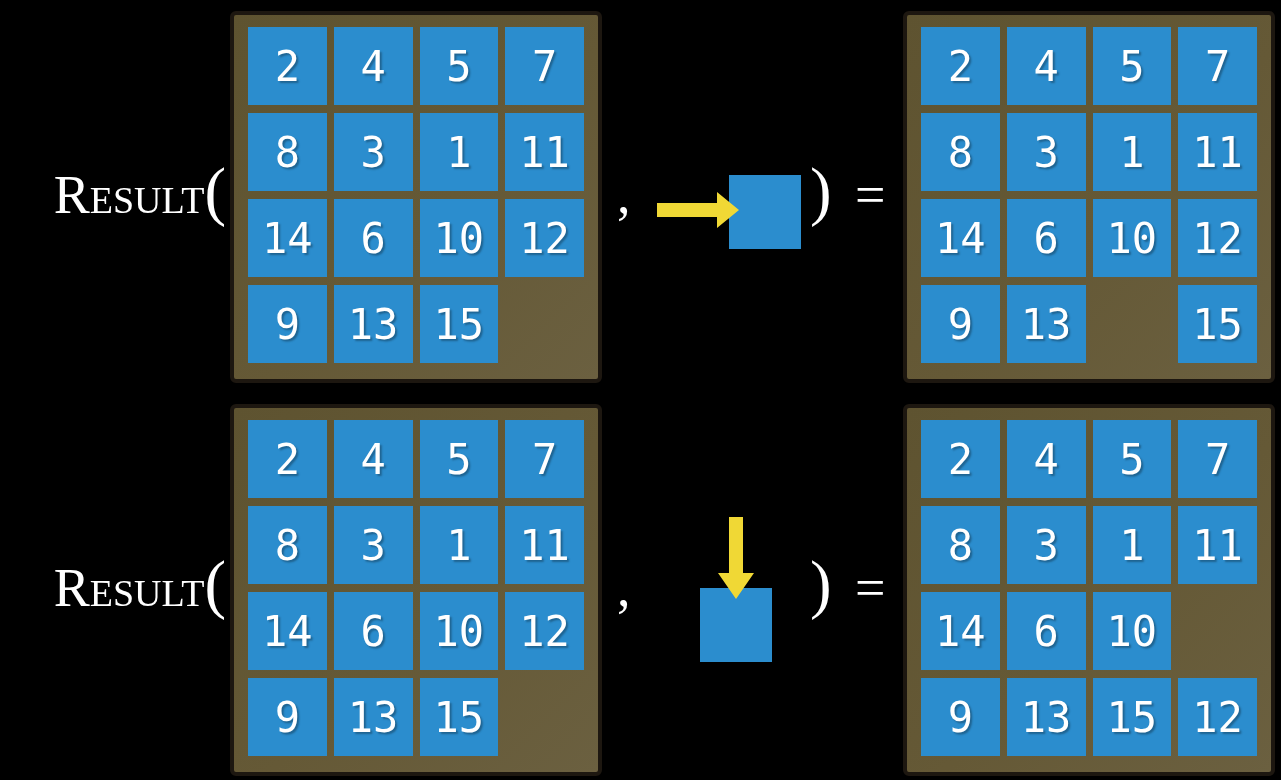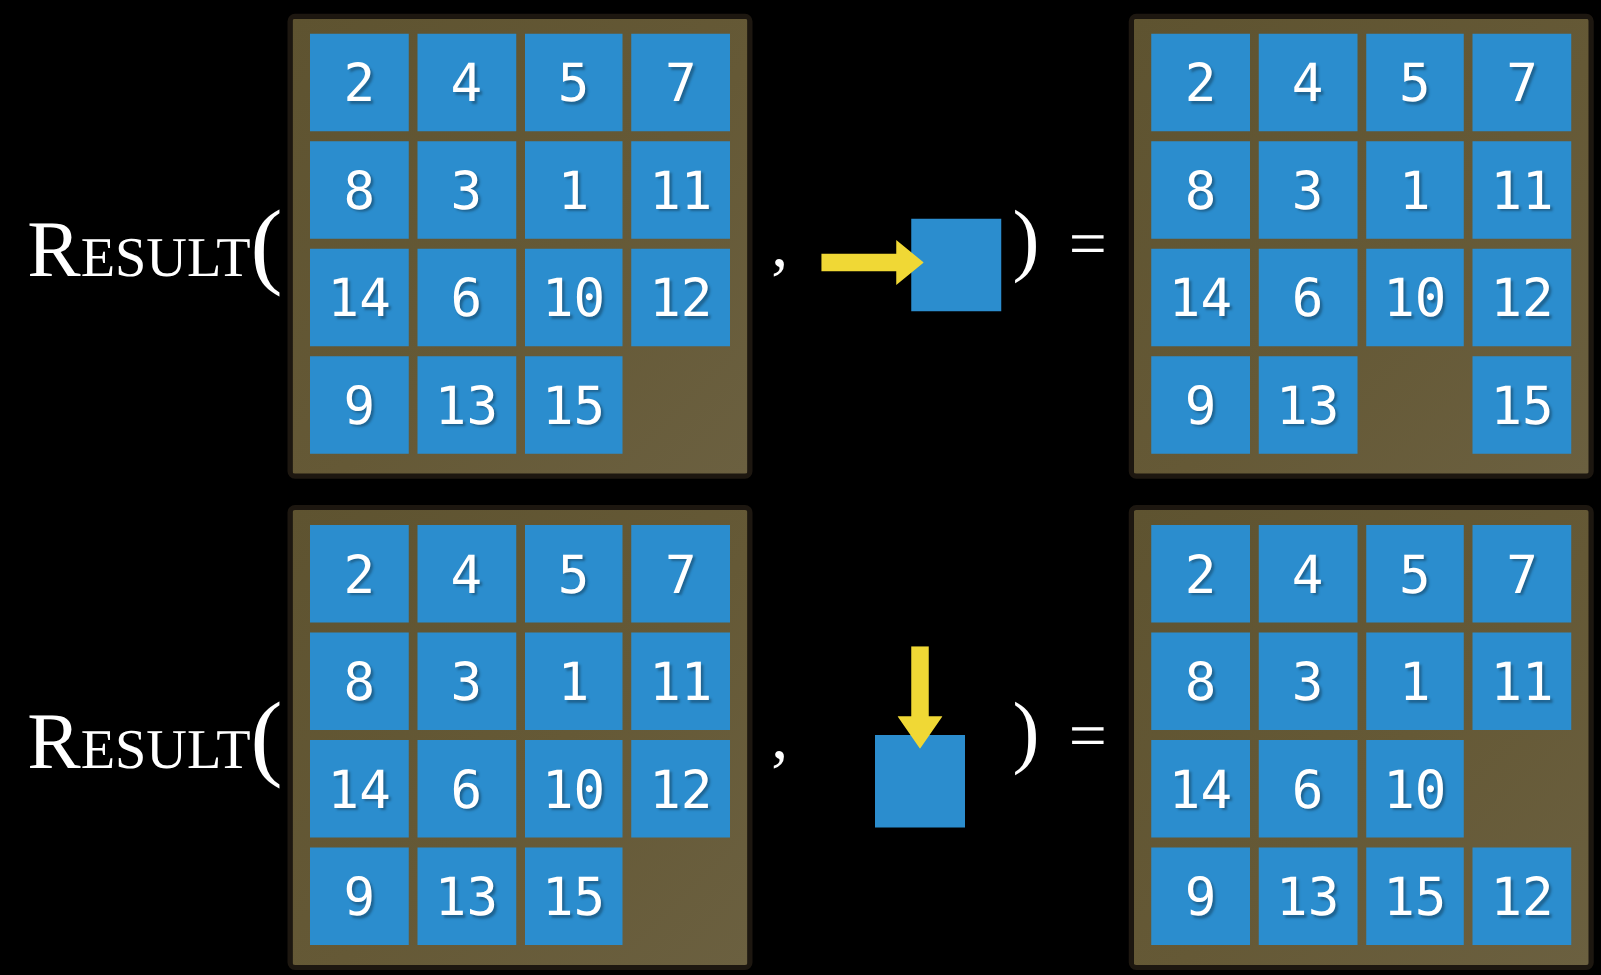--- a/index.html
+++ b/index.html
@@ -6,21 +6,21 @@
   .canvas {
     position:relative; width:1281px; height:780px; background:#000;
     font-family:"Liberation Serif", serif; overflow:hidden;
   }
   .eq { position:absolute; left:0; width:1281px; height:390px; }
   .eq.row1 { top:0; }
   .eq.row2 { top:393px; }
 
   .fn-label {
     position:absolute; left:0; top:168px; width:226px;
-    text-align:right; color:#fff; font-size:64px; line-height:1;
+    text-align:right; color:#fff; font-size:54px; line-height:1;
     font-variant:small-caps; white-space:nowrap;
   }
   .paren { font-variant:normal; font-size:1.2em; line-height:0; }
 
   .board {
     position:absolute; top:11px; width:372px; height:372px; box-sizing:border-box;
     border:4px solid #1d1710; border-radius:6px;
     background:linear-gradient(135deg,#5e5330 0%,#655936 55%,#6b6040 100%);
     padding:14px; display:grid;
     grid-template-columns:repeat(4,1fr); grid-template-rows:repeat(4,1fr);

